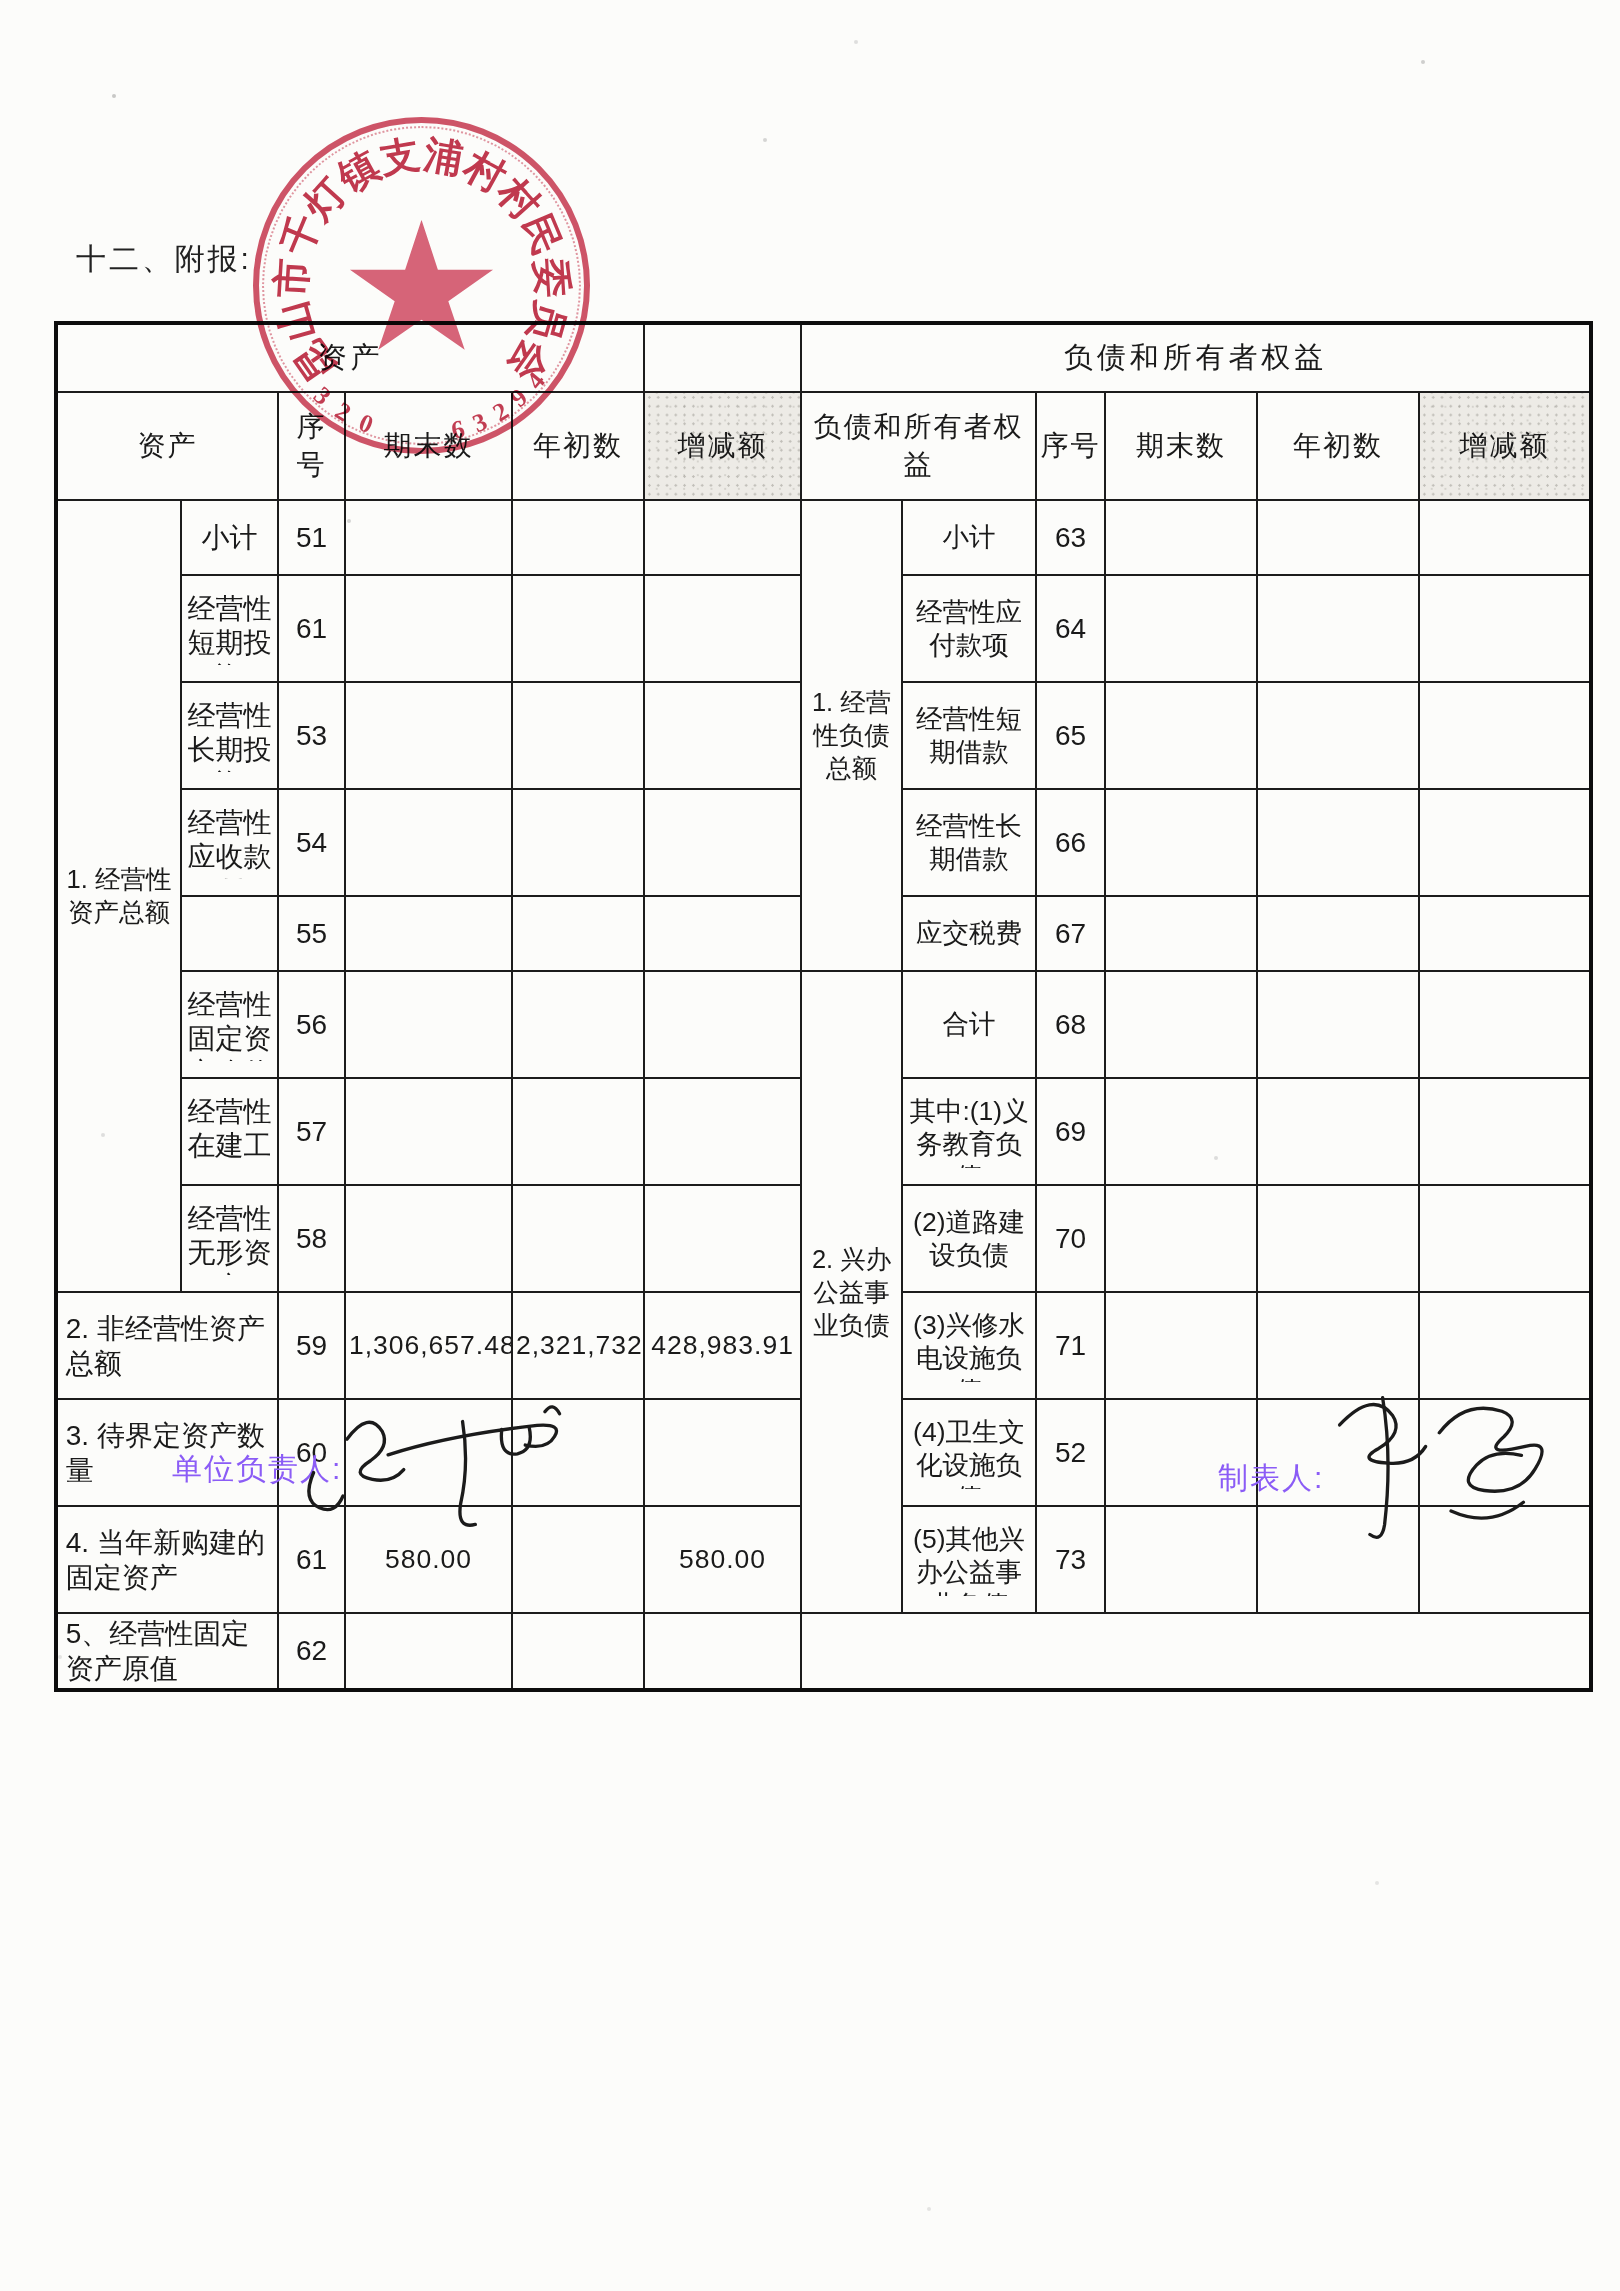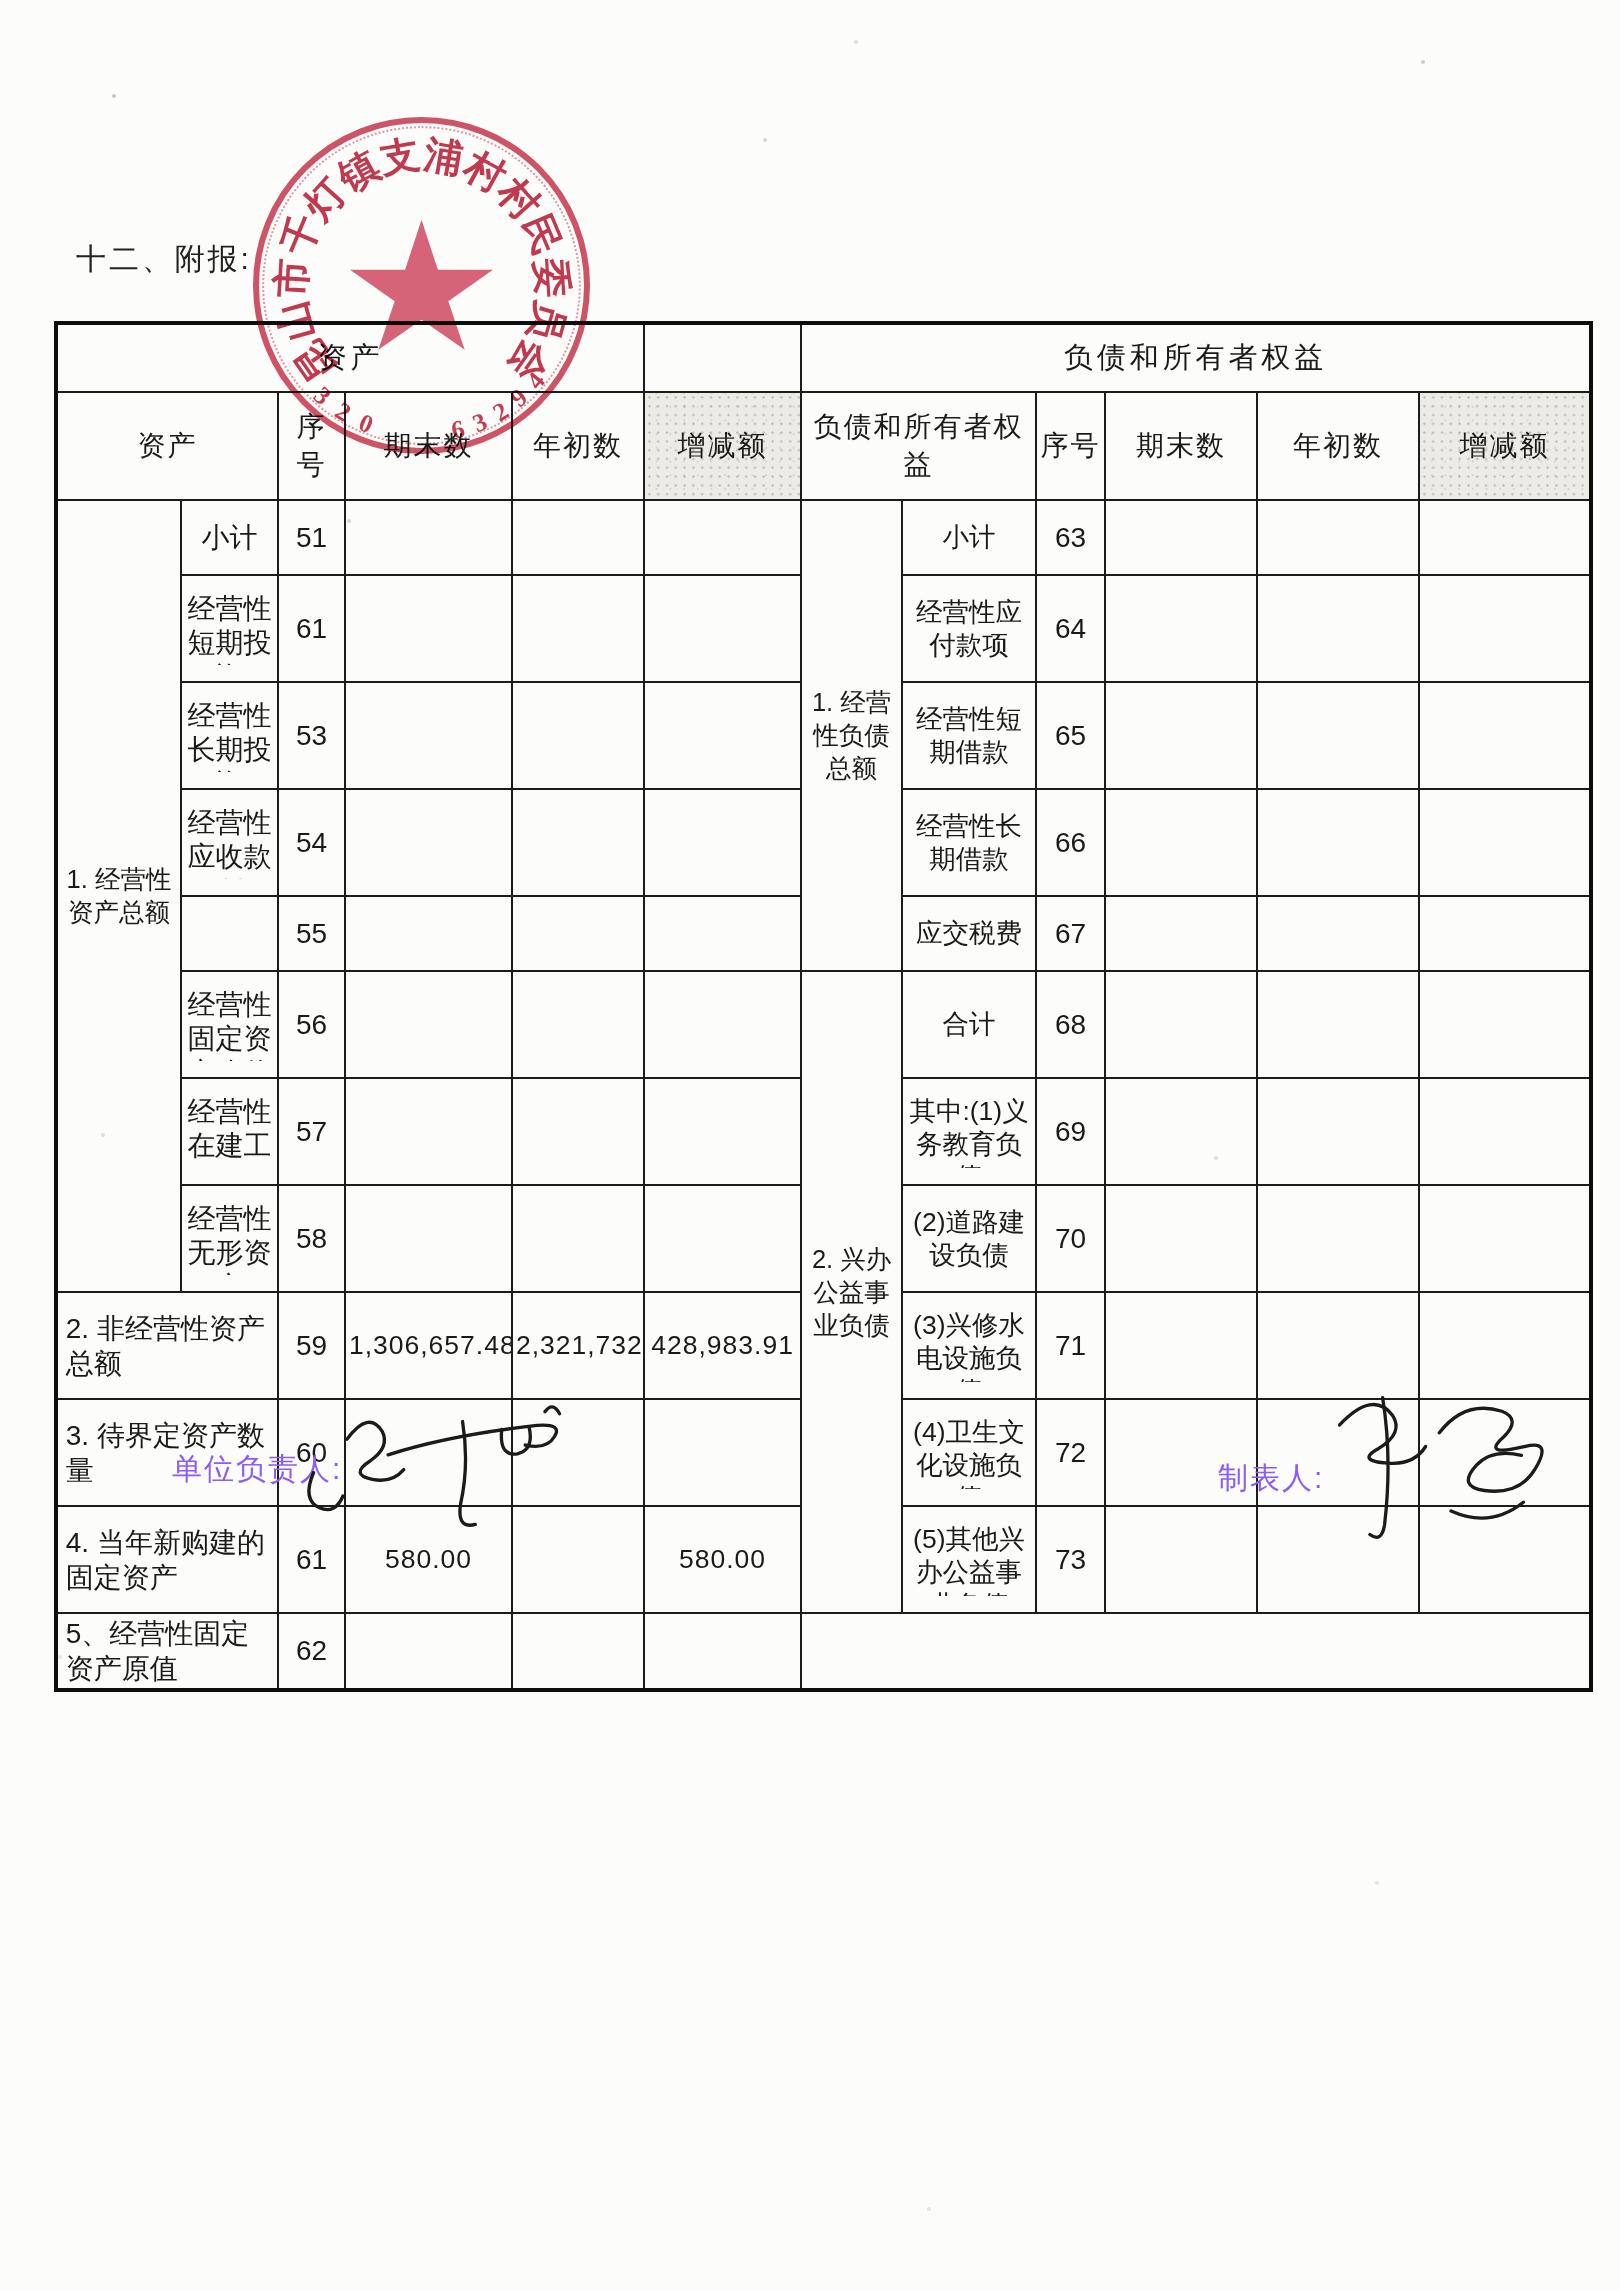--- a/index.html
+++ b/index.html
@@ -307,21 +307,21 @@
 
     <tr class="dr">
       <td class="leftlabel" colspan="2">3. 待界定资产数量</td>
       <td>60</td>
       <td class="num"></td>
       <td class="num"></td>
       <td class="num"></td>
       <td class="itemR">
             <div class="lbl">(4)卫生文化设施负债</div>
           </td>
-      <td>72</td>
+      <td>52</td>
       <td class="num"></td>
       <td class="num"></td>
       <td class="num"></td>
     </tr>
 
     <tr class="dr">
       <td class="leftlabel" colspan="2">4. 当年新购建的固定资产</td>
       <td>61</td>
       <td class="num">580.00</td>
       <td class="num"></td>

